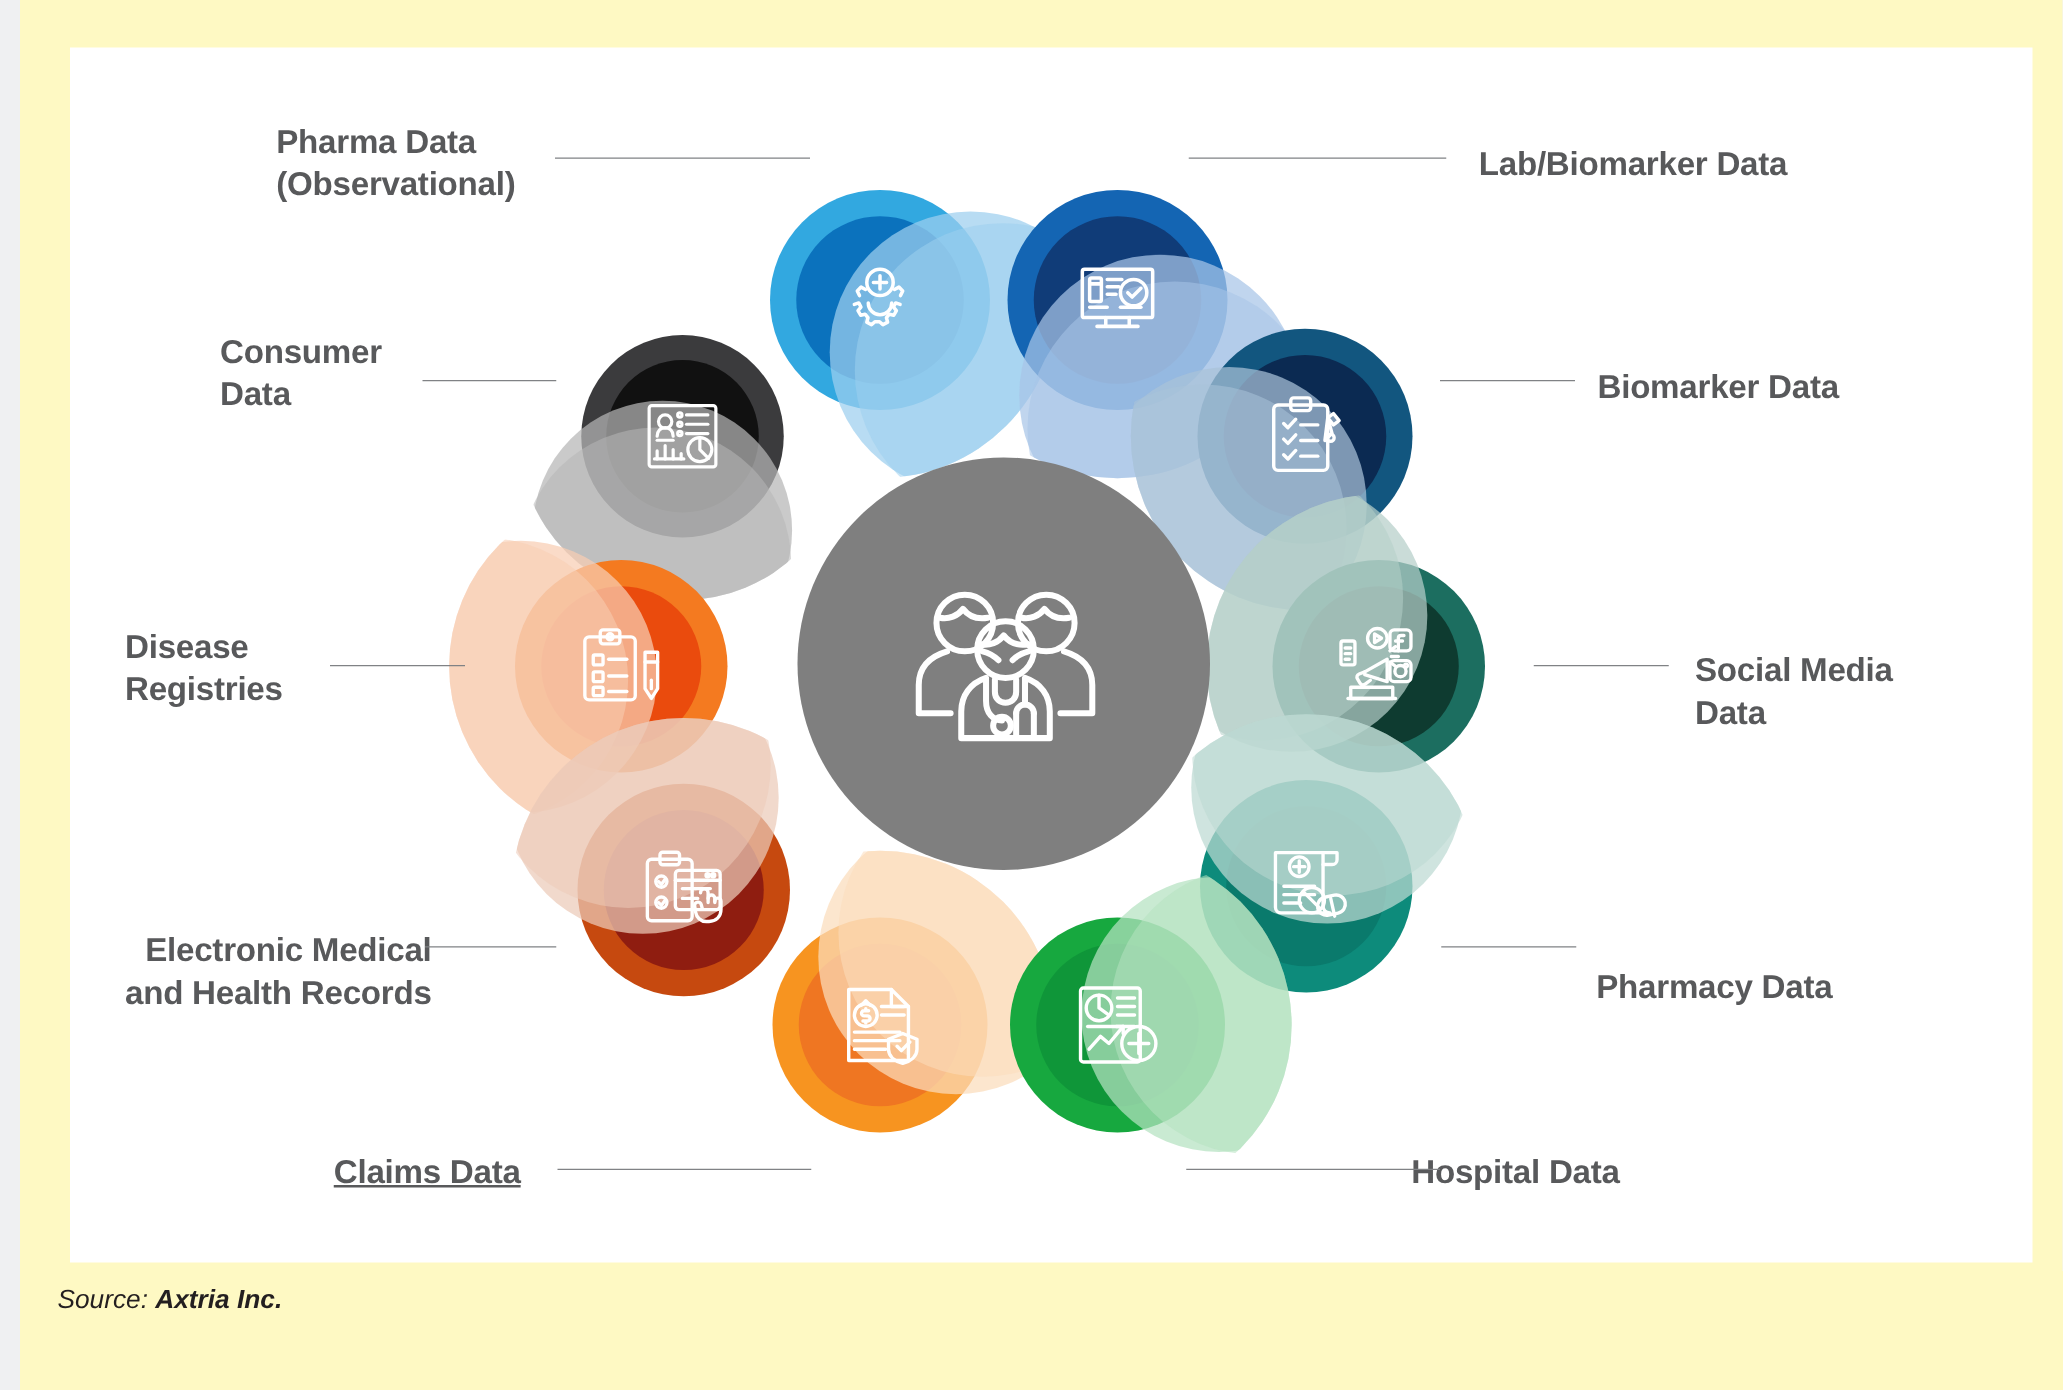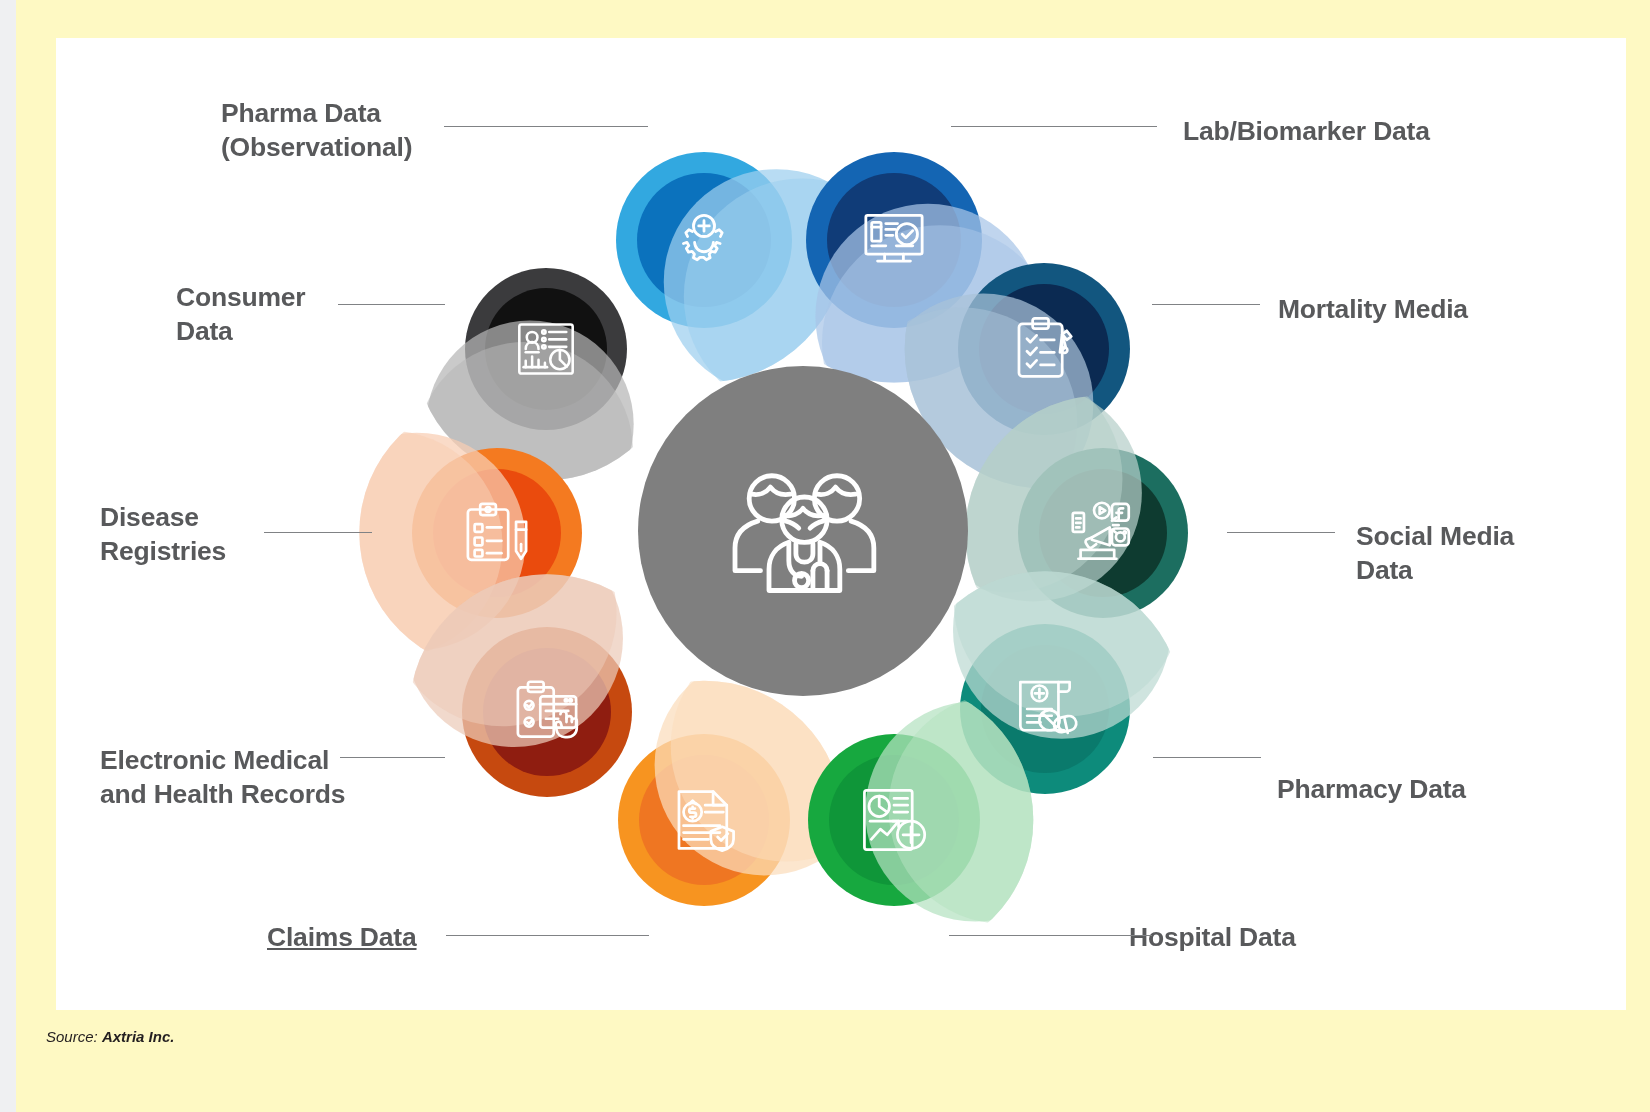--- a/index.html
+++ b/index.html
@@ -60,21 +60,21 @@
     width: 330px; height: 330px;
     border-radius: 50%;
     background: #7f7f7f;
     transform: translate(-50%, -50%);
     display: flex; align-items: center; justify-content: center;
   }
   #source {
     position: absolute;
     left: 30px;
     top: 1028px;
-    font-size: 15px;
+    font-size: 21px;
     font-style: italic;
     color: #231f20;
     font-family: "Liberation Sans", sans-serif;
   }
   #source b { font-weight: bold; font-style: italic; }
 </style>
 </head>
 <body>
 
 <div id="page">
@@ -374,32 +374,32 @@
       </div>
     </div>
 
     
     <div id="labels">
         <div class="label left" style="left: 205px; top: 96px;">Pharma Data
 (Observational)</div>
         <div class="leader" style="left: 428px; top: 126px; width: 204px;"></div>
         <div class="label left" style="left: 1167px; top: 114px;">Lab/Biomarker Data</div>
         <div class="leader" style="left: 935px; top: 126px; width: 206px;"></div>
-        <div class="label left" style="left: 160px; top: 280px;">Consumer
+        <div class="label left" style="left: 160px; top: 264px;">Consumer
 Data</div>
         <div class="leader" style="left: 322px; top: 304px; width: 107px;"></div>
-        <div class="label left" style="left: 1262px; top: 292px;">Mortality Media</div>
+        <div class="label left" style="left: 1262px; top: 292px;">Biomarker Data</div>
         <div class="leader" style="left: 1136px; top: 304px; width: 108px;"></div>
         <div class="label left" style="left: 84px; top: 500px;">Disease
 Registries</div>
         <div class="leader" style="left: 248px; top: 532px; width: 108px;"></div>
         <div class="label left" style="left: 1340px; top: 519px;">Social Media
 Data</div>
         <div class="leader" style="left: 1211px; top: 532px; width: 108px;"></div>
-        <div class="label left" style="left: 84px; top: 743px;">Electronic Medical
+        <div class="label left" style="left: 84px; top: 743px; text-align: right;">Electronic Medical
 and Health Records</div>
         <div class="leader" style="left: 324px; top: 757px; width: 105px;"></div>
         <div class="label left" style="left: 1261px; top: 772px;">Pharmacy Data</div>
         <div class="leader" style="left: 1137px; top: 757px; width: 108px;"></div>
         <div class="label left" style="left: 251px; top: 920px; text-decoration: underline;">Claims Data</div>
         <div class="leader" style="left: 430px; top: 935px; width: 203px;"></div>
         <div class="label left" style="left: 1113px; top: 920px;">Hospital Data</div>
         <div class="leader" style="left: 933px; top: 935px; width: 203px;"></div>
       </div>
 

